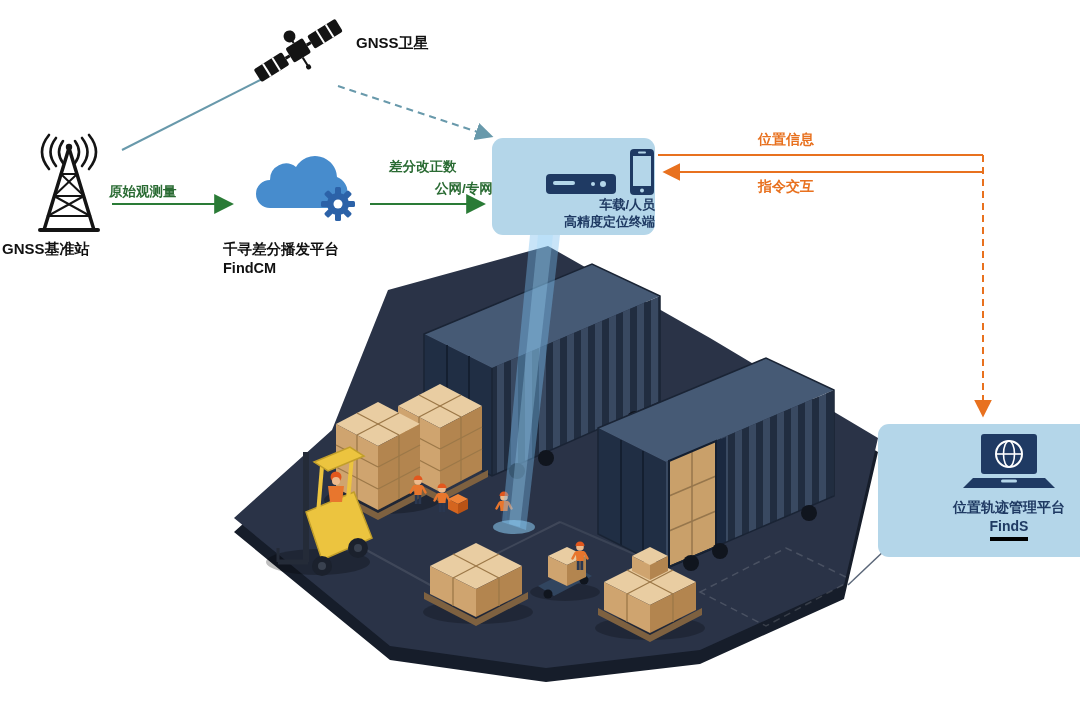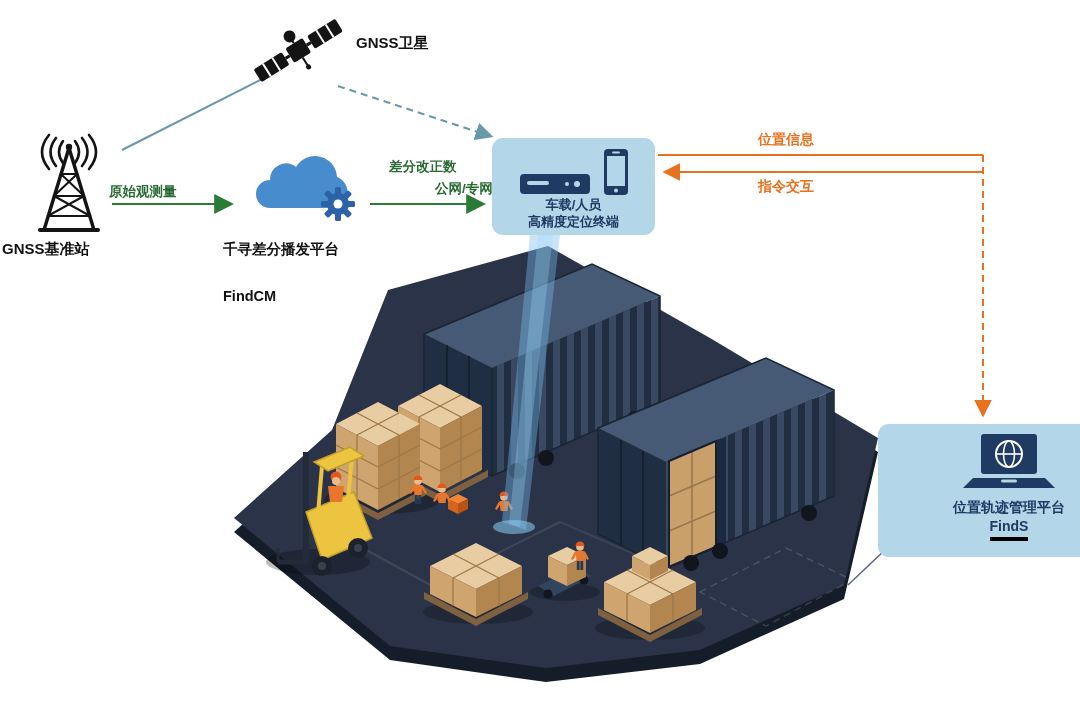--- a/index.html
+++ b/index.html
@@ -7,21 +7,21 @@
           font-family:"Liberation Sans",sans-serif;}
   .scene-svg{position:absolute;left:0;top:0;width:1080px;height:701px;}
   .icon{position:absolute;}
   .lbl{position:absolute;white-space:nowrap;}
   .lbl.black{color:#111111;font-weight:700;font-size:15px;}
   .lbl.green{color:#2a6b33;font-weight:700;font-size:13.5px;}
   .lbl.orange{color:#e8711f;font-weight:700;font-size:14px;}
   .center{}
   .panel{position:absolute;background:#b4d6e9;border-radius:11px;display:flex;
          flex-direction:column;align-items:center;}
-  .panel.terminal{left:492px;top:138px;width:163px;height:97px;}
+  .panel.terminal{left:492px;top:138px;width:163px;height:97px;align-items:flex-end;}
   .panel.finds{left:878px;top:424px;width:190px;height:133px;padding-left:36px;}
   .devices{display:flex;align-items:flex-end;gap:12px;margin-top:8px;height:50px;}
   .pline{color:#1f3a63;font-weight:700;font-size:13px;line-height:17px;text-align:center;}
   .pline.lg{font-size:14px;line-height:19px;}
   .underline{border-bottom:4px solid #000000;padding-bottom:1px;}
 </style>
 </head>
 <body>
 
 <div class="canvas">
@@ -279,21 +279,21 @@
         <rect x="-3" y="-17" width="6" height="8" rx="1.5" transform="rotate(180)"></rect>
         <rect x="-3" y="-17" width="6" height="8" rx="1.5" transform="rotate(225)"></rect>
         <rect x="-3" y="-17" width="6" height="8" rx="1.5" transform="rotate(270)"></rect>
         <rect x="-3" y="-17" width="6" height="8" rx="1.5" transform="rotate(315)"></rect>
         <circle r="11"></circle>
         <circle r="4.5" fill="#ffffff"></circle>
       </g>
     </svg>
   </div>
   <div class="lbl black center" style="left:223px;top:240px;width:160px;font-size:14.5px;">千寻差分播发平台</div>
-  <div class="lbl black center" style="left:223px;top:260px;width:160px;font-size:14.5px;margin-top:28px;">FindCM</div>
+  <div class="lbl black center" style="left:223px;top:260px;width:160px;font-size:14.5px;">FindCM</div>
 
   <div class="lbl green" style="left:389px;top:158px;">差分改正数</div>
   <div class="lbl green" style="left:391px;top:180px;margin-left:44px;">公网/专网</div>
 
   <div class="panel terminal">
     <div class="devices">
       <svg width="72" height="26" viewBox="0 0 72 26">
         <rect x="1" y="4" width="70" height="20" rx="4" fill="#1f3a63"></rect>
         <rect x="8" y="11" width="22" height="4" rx="2" fill="#b4d6e9"></rect>
         <circle cx="48" cy="14" r="2" fill="#b4d6e9"></circle>

